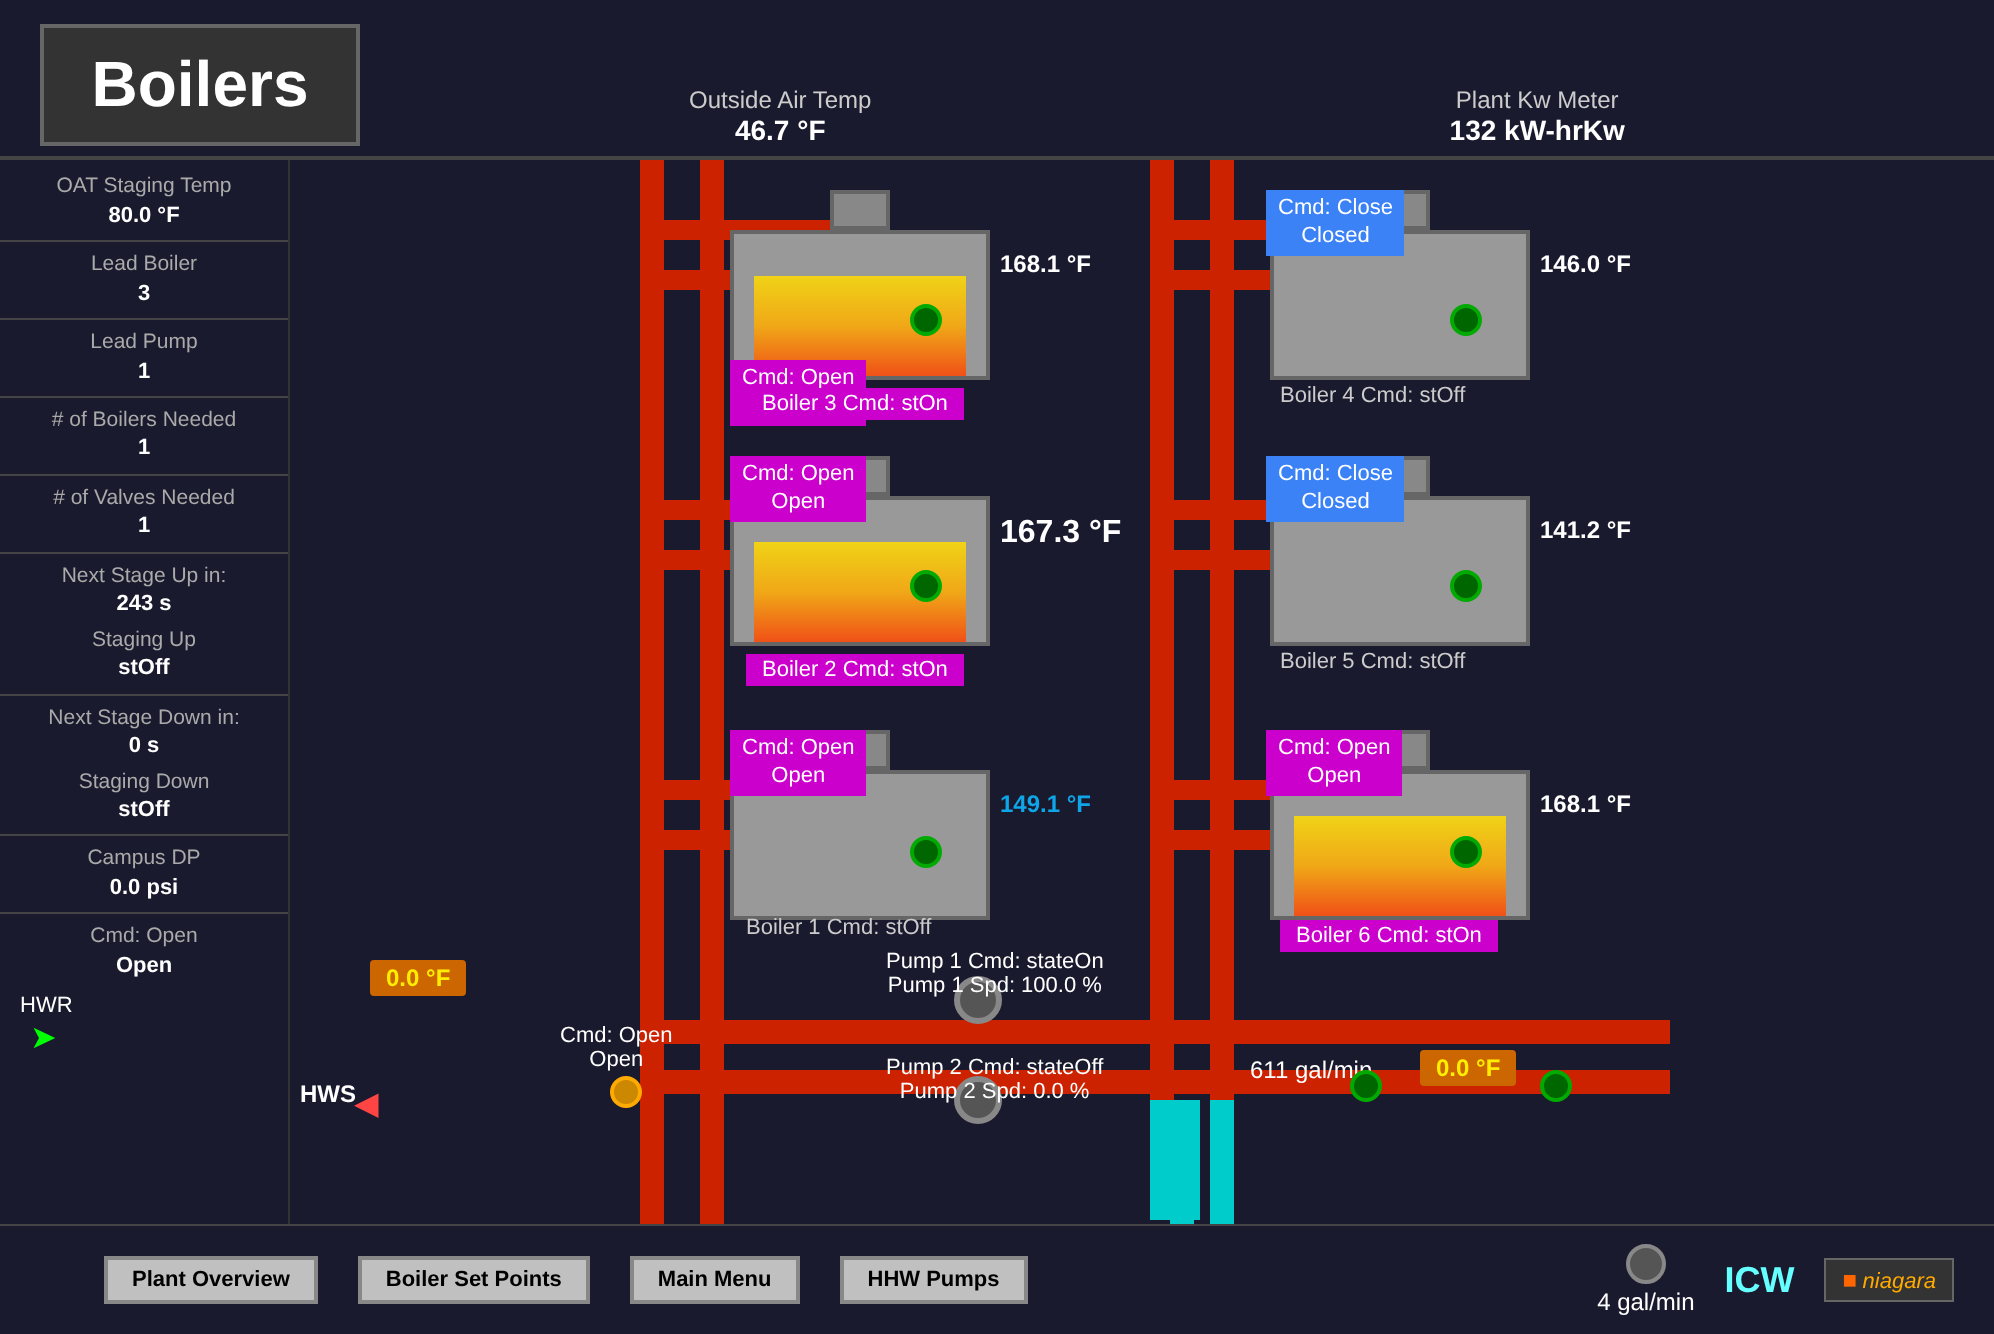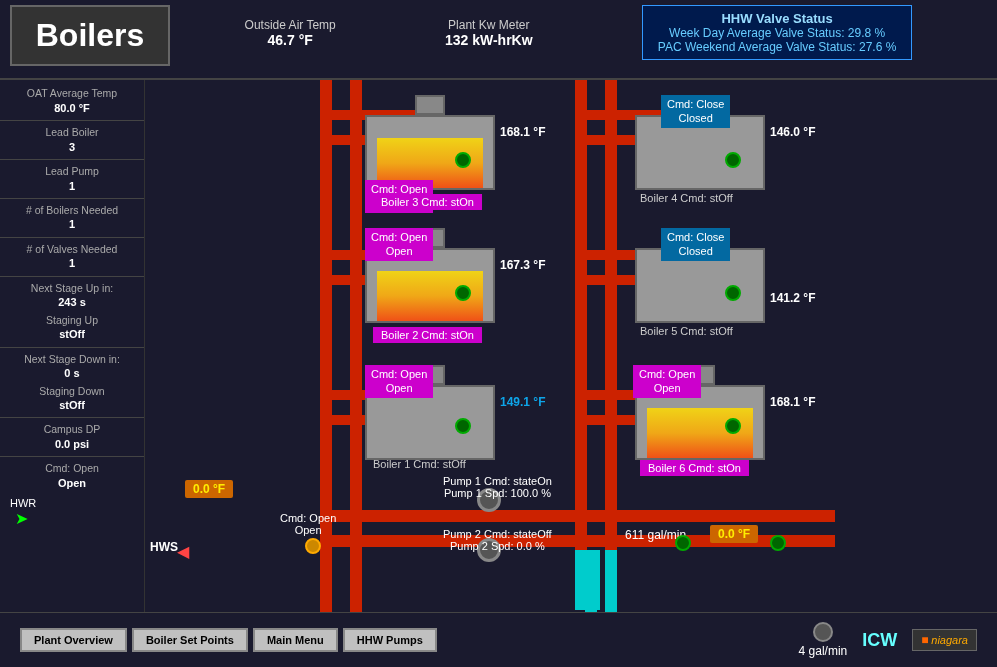--- a/index.html
+++ b/index.html
@@ -8,24 +8,24 @@
       font-family: Arial, sans-serif;
       width: 997px;
       height: 667px;
       overflow: hidden;
       position: relative;
     }
 
     
     .header {
       display: flex;
-      align-items: flex-start;
+      align-items: flex-end;
       background: #1a1a2e;
       height: 80px;
-      padding: 5px 10px;
+      padding: 5px 20px;
       border-bottom: 2px solid #444;
     }
     .boilers-title {
       background: #333;
       color: white;
       font-size: 32px;
       font-weight: bold;
       padding: 10px 20px;
       border: 2px solid #666;
       min-width: 160px;
@@ -158,21 +158,21 @@
     
     .cmd-box {
       position: absolute;
       font-size: 11px;
       color: white;
       padding: 2px 6px;
       text-align: center;
       line-height: 1.3;
     }
     .cmd-box.open { background: #cc00cc; }
-    .cmd-box.close { background: #0369a1; margin-left: 28px; }
+    .cmd-box.close { background: #3b82f6; }
 
     
     .valve {
       position: absolute;
       width: 16px;
       height: 16px;
       background: #cc8800;
       border-radius: 50%;
       border: 2px solid #ffaa00;
     }
@@ -202,21 +202,22 @@
       background: #1a1a2e;
       display: flex;
       align-items: center;
       justify-content: space-between;
       padding: 5px 20px;
       border-top: 1px solid #444;
     }
     .footer-buttons {
       display: flex;
       flex-wrap: wrap;
-      gap: 5px;
+      gap: 20px;
+      margin-left: 32px;
     }
     .footer-btn {
       background: #c0c0c0;
       color: black;
       border: 2px solid #888;
       padding: 4px 12px;
       font-size: 11px;
       cursor: pointer;
       font-weight: bold;
     }
@@ -265,33 +266,28 @@
   <div class="boilers-title">Boilers</div>
   <div class="header-info">
     <div class="header-stat">
       <div class="label">Outside Air Temp</div>
       <div class="value">46.7 °F</div>
     </div>
     <div class="header-stat">
       <div class="label">Plant Kw Meter</div>
       <div class="value">132 kW-hrKw</div>
     </div>
-    <div class="hhw-valve-status">
-      <div class="title">HHW Valve Status</div>
-      <div>Week Day Average Valve Status: 29.8 %</div>
-      <div>PAC Weekend Average Valve Status: 27.6 %</div>
-    </div>
   </div>
 </div>
 
 <div class="main-content">
 
   <div class="sidebar">
     <div class="sidebar-item">
-      <div class="label">OAT Average Temp</div>
+      <div class="label">OAT Staging Temp</div>
       <div class="value">80.0 °F</div>
     </div>
     <div class="sidebar-divider"></div>
     <div class="sidebar-item">
       <div class="label">Lead Boiler</div>
       <div class="value">3</div>
     </div>
     <div class="sidebar-divider"></div>
     <div class="sidebar-item">
       <div class="label">Lead Pump</div>
@@ -415,34 +411,34 @@
     <div class="boiler-unit" style="left:220px; top:148px;">
       <div class="boiler-chimney"></div>
       <div class="boiler-box">
         <div class="boiler-fire"></div>
       </div>
     </div>
     <div class="cmd-box open" style="position:absolute; left:220px; top:148px; font-size:11px; padding:2px 6px;">
       Cmd: Open<br>Open
     </div>
     <div class="boiler-cmd on" style="position:absolute; left:228px; top:245px; background:#cc00cc; padding:2px 8px; color:white; font-size:11px;">Boiler 2 Cmd: stOn</div>
-    <div class="temp-label" style="position:absolute; left:355px; top:178px; color:white; font-size:12px;">167.3 °F</div>
+    <div class="temp-label" style="position:absolute; left:355px; top:178px; color:white; font-size:16px;">167.3 °F</div>
     <div class="valve green" style="position:absolute; left:310px; top:205px;"></div>
 
     <div class="boiler-unit" style="left:490px; top:148px;">
       <div class="boiler-chimney"></div>
       <div class="boiler-box">
         <div class="boiler-fire off"></div>
       </div>
     </div>
     <div class="cmd-box close" style="position:absolute; left:488px; top:148px; font-size:11px; padding:2px 6px;">
       Cmd: Close<br>Closed
     </div>
     <div style="position:absolute; left:495px; top:245px; color:#ccc; font-size:11px;">Boiler 5 Cmd: stOff</div>
-    <div class="temp-label" style="position:absolute; left:625px; top:178px; color:white; font-size:12px;margin-top:33px;">141.2 °F</div>
+    <div class="temp-label" style="position:absolute; left:625px; top:178px; color:white; font-size:12px;">141.2 °F</div>
     <div class="valve green" style="position:absolute; left:580px; top:205px;"></div>
 
     <div class="boiler-unit" style="left:220px; top:285px;">
       <div class="boiler-chimney"></div>
       <div class="boiler-box">
         <div class="boiler-fire off"></div>
       </div>
     </div>
     <div class="cmd-box open" style="position:absolute; left:220px; top:285px; font-size:11px; padding:2px 6px;">
       Cmd: Open<br>Open

